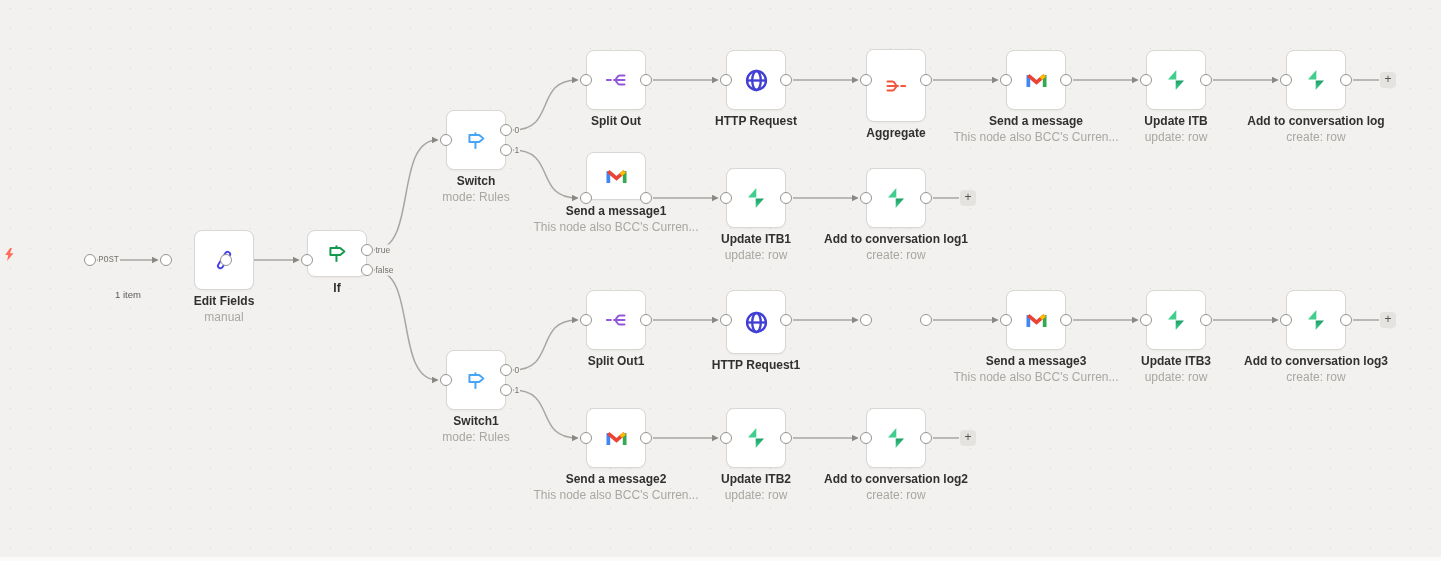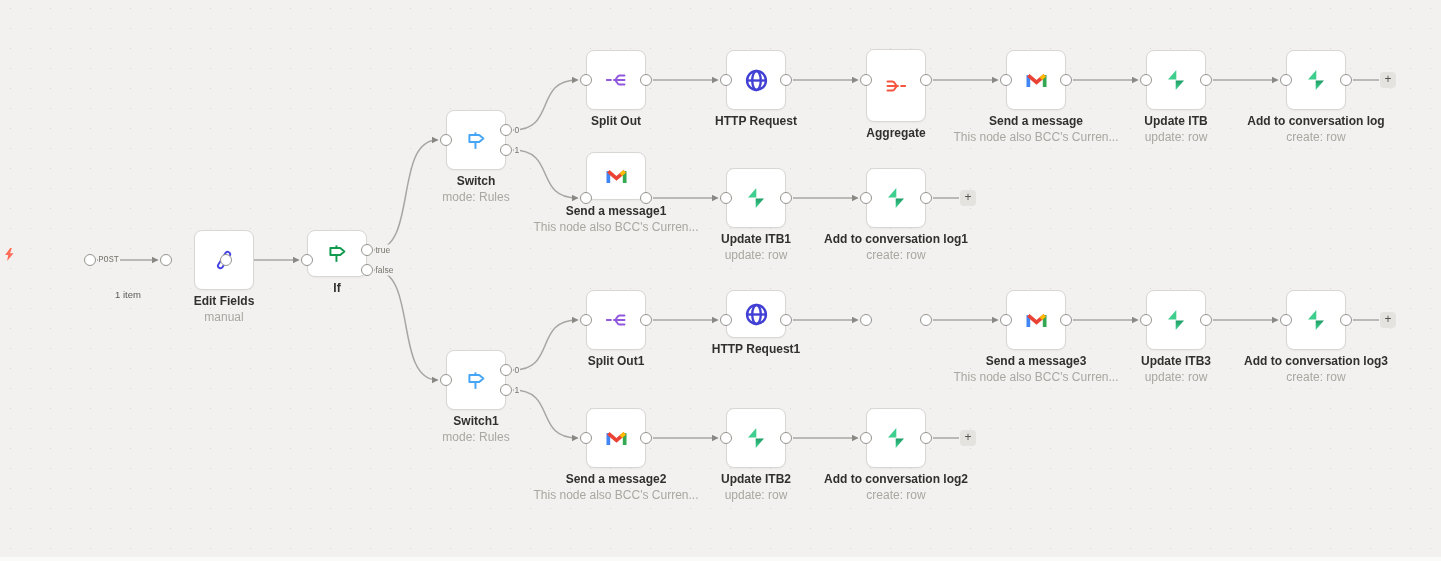--- a/index.html
+++ b/index.html
@@ -269,21 +269,21 @@
       <span class="icon-wrap"><svg width="26" height="26" viewBox="0 0 24 24" fill="none" stroke="#9157dd" stroke-width="1.9" stroke-linecap="round">
     <path d="M3.6 12 H7.2"></path>
           <path d="M10.6 12 H19.8"></path>
     <path d="M10.6 12 C12.8 12 12.6 7.8 15.2 7.8 H19.8"></path>
     <path d="M10.6 12 C12.8 12 12.6 16.2 15.2 16.2 H19.8"></path>
         </svg></span>
       <div class="node-label">Split Out1</div>
     </div>
     <div class="port" style="left: 586px; top: 320px;"></div>
     <div class="port" style="left: 646px; top: 320px;"></div>
-    <div class="node" style="left: 726px; top: 290px; width: 60px; height: 48px; text-align: right;">
+    <div class="node" style="left: 726px; top: 290px; width: 60px; height: 64px; text-align: right;">
       <span class="icon-wrap"><svg width="27" height="27" viewBox="0 0 24 24" fill="none" stroke="#4240d4" stroke-width="2.1">
     <circle cx="12" cy="12" r="8.4"></circle>
           <ellipse cx="12" cy="12" rx="3.8" ry="8.4"></ellipse>
           <path d="M3.6 12 H20.4"></path>
         </svg></span>
       <div class="node-label">HTTP Request1</div>
     </div>
     <div class="port" style="left: 726px; top: 320px;"></div>
     <div class="port" style="left: 786px; top: 320px;"></div>
     <div class="port" style="left: 866px; top: 320px;"></div>

